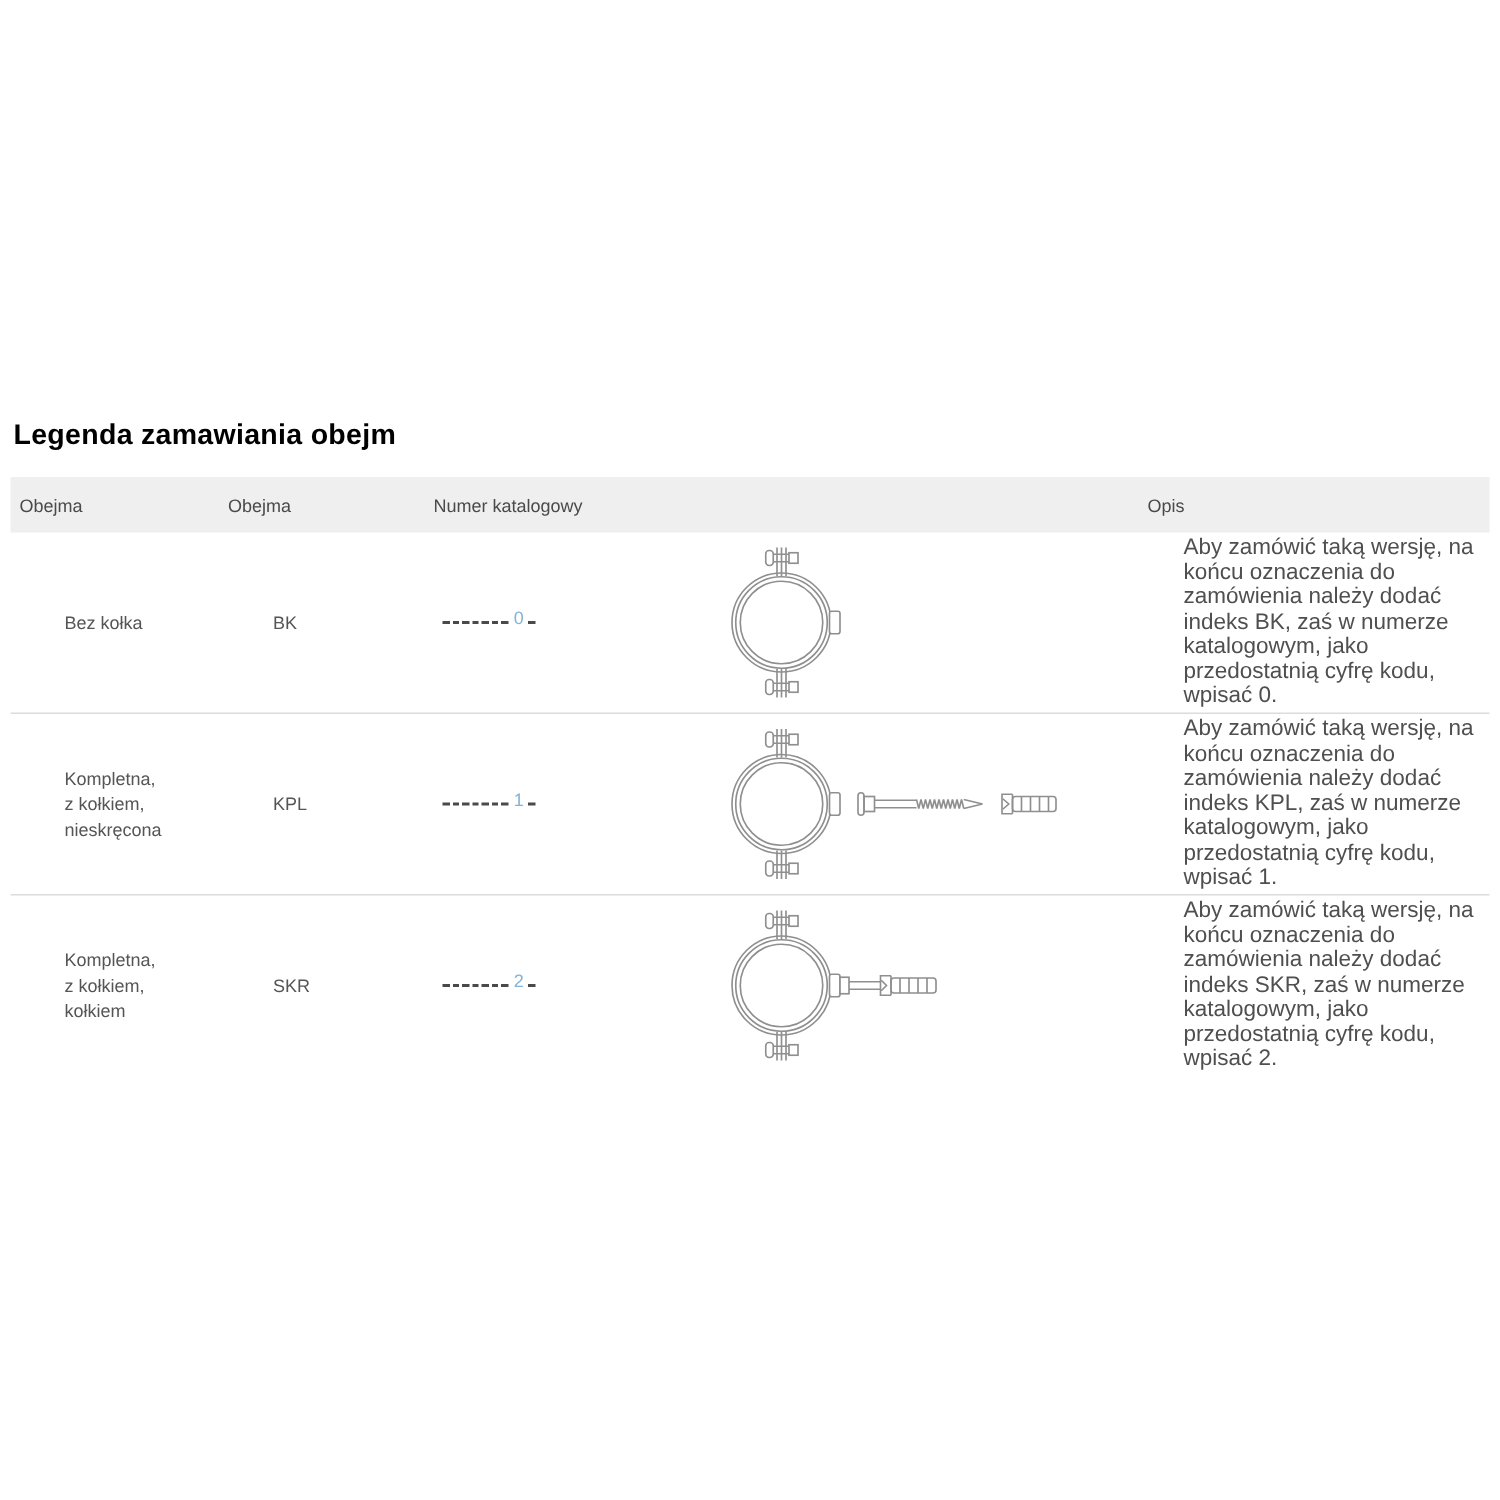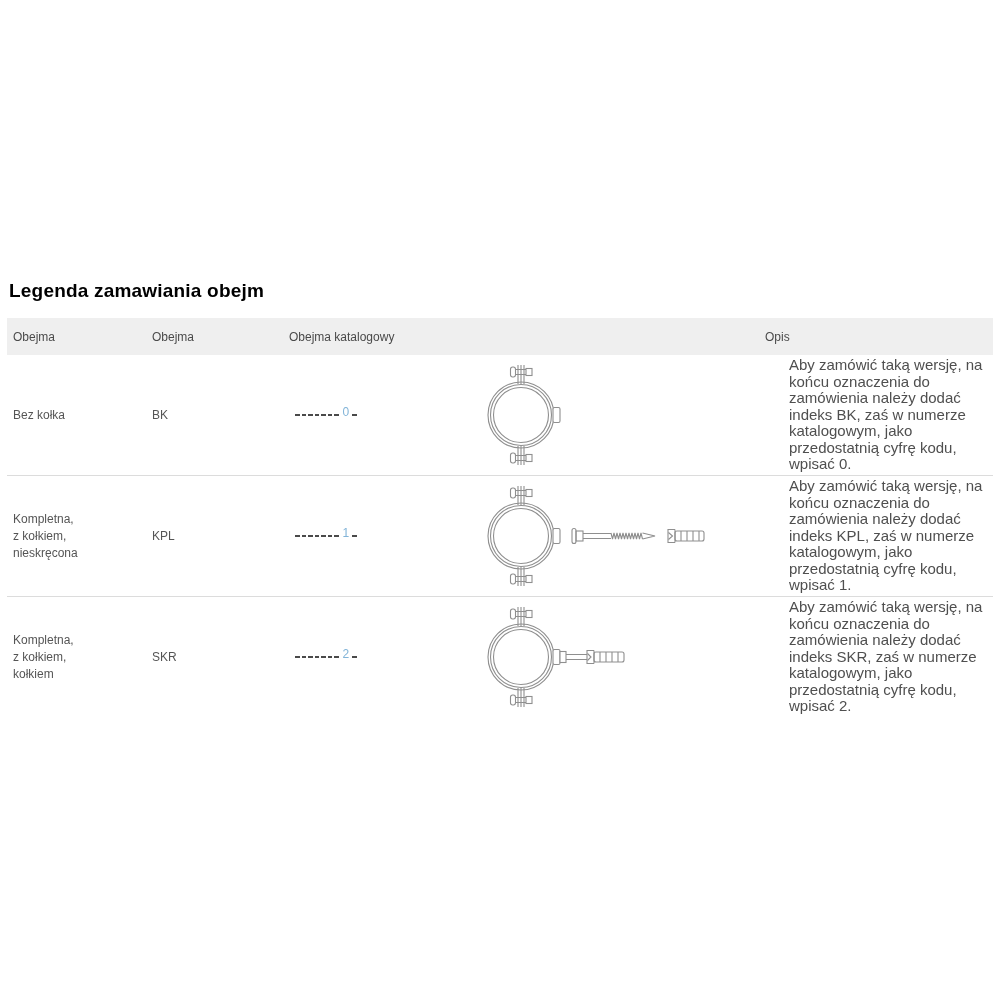--- a/index.html
+++ b/index.html
@@ -20,21 +20,21 @@
   }
   .thead{
     background:#efefef;
     height:37px;
     font-size:12px;
     color:#4a4a4a;
   }
   .thead > div{padding-left:6px;}
   .trow{height:120px;font-size:12px;color:#555555;}
   .trow + .trow{border-top:1px solid #dcdcdc;}
-  .cell{padding-left:6px;}
+  .cell{padding-left:6px;margin-left:30px;}
   .obejma-cell div{line-height:17px;}
   .catalog-cell{display:flex;align-items:center;padding-left:12px;}
   .dash{width:4.5px;height:2px;background:#4a4a4a;margin-right:2px;flex:none;}
   .cat-digit{
     color:#82b4d8;
     font-size:12px;
     margin:0 3px 0 2px;
     transform:translateY(-3px);
     display:inline-block;
   }
@@ -89,21 +89,21 @@
 </svg>
 
 <div class="page">
   <h1 class="page-title">Legenda zamawiania obejm</h1>
 
   <div class="legend-table">
 
     <div class="thead">
       <div>Obejma</div>
       <div>Obejma</div>
-      <div>Obejma katalogowy</div>
+      <div>Numer katalogowy</div>
       <div></div>
       <div>Opis</div>
     </div>
 
     <div class="trow">
       <div class="cell obejma-cell">
         <div>Bez kołka</div>
       </div>
       <div class="cell">BK</div>
       <div class="catalog-cell">

